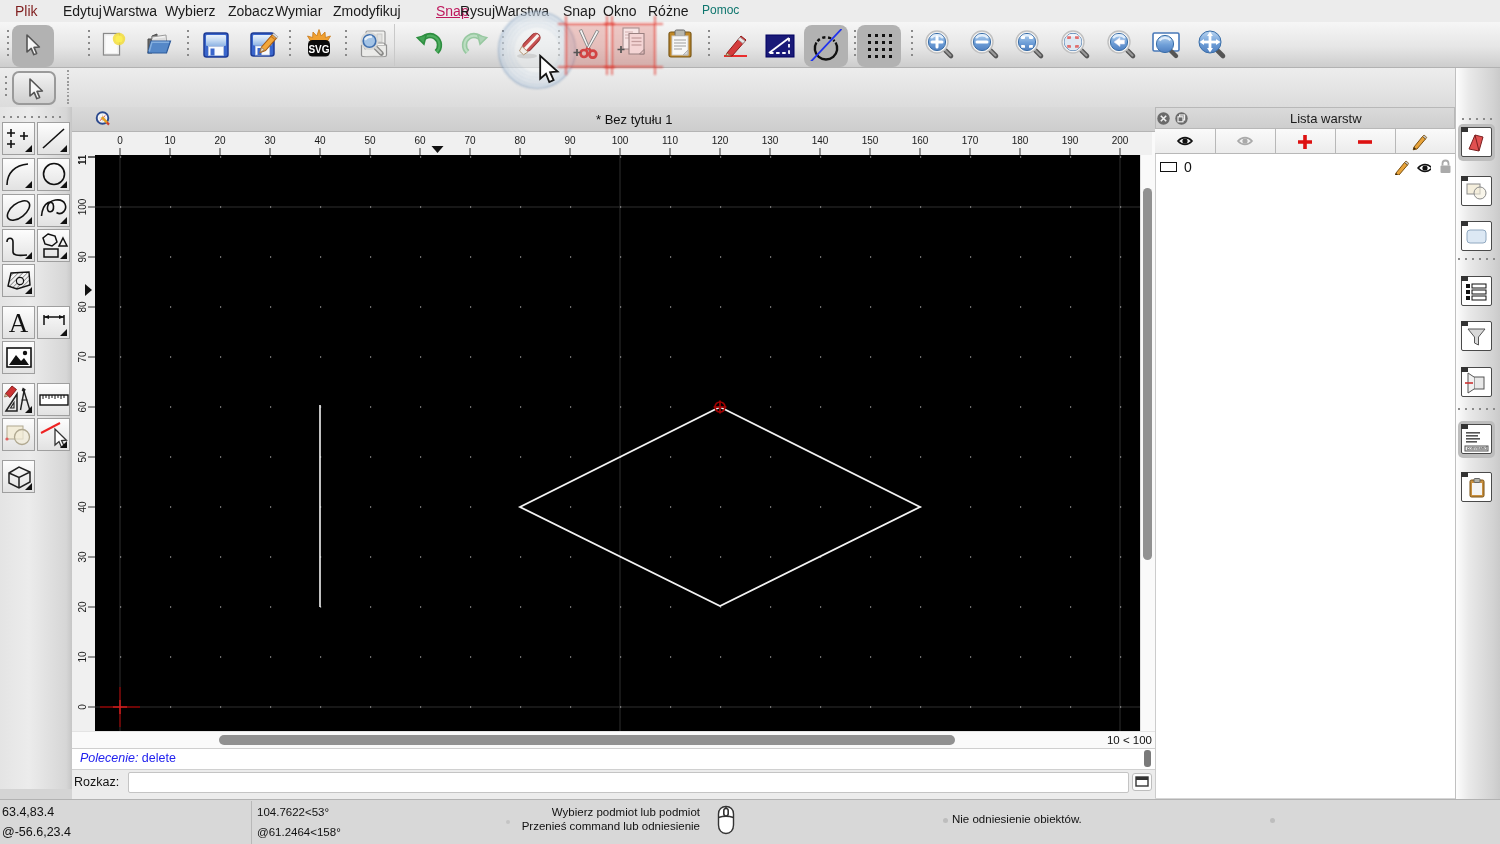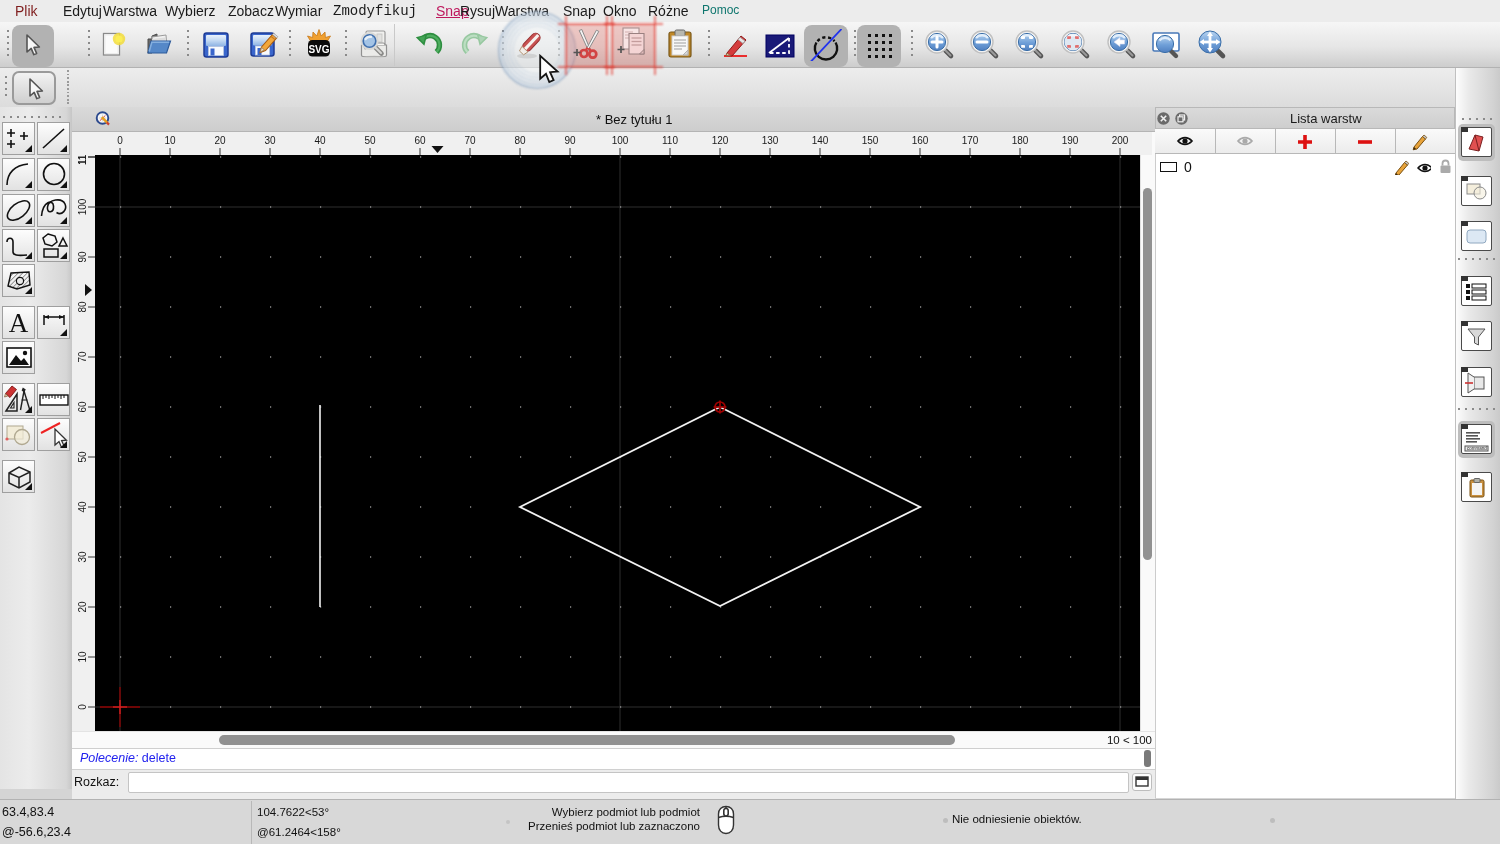--- a/index.html
+++ b/index.html
@@ -12,21 +12,21 @@
 </style></head>
 <body>
 
 <div class="a" style="left:0;top:0;width:1500px;height:22px;background:#ececec;"></div>
 <div class="a" style="left:15px;top:3px;font-size:14px;color:#7f1d1d;">Plik</div>
 <div class="a" style="left:51px;top:3px;font-size:14px;color:#1a1a1a;margin-left:12px;">Edytuj</div>
 <div class="a" style="left:103px;top:3px;font-size:14px;color:#1a1a1a;">Warstwa</div>
 <div class="a" style="left:165px;top:3px;font-size:14px;color:#1a1a1a;">Wybierz</div>
 <div class="a" style="left:228px;top:3px;font-size:14px;color:#1a1a1a;">Zobacz</div>
 <div class="a" style="left:275px;top:3px;font-size:14px;color:#1a1a1a;">Wymiar</div>
-<div class="a" style="left:333px;top:3px;font-size:14px;color:#1a1a1a;font-family:Liberation Mono, monospace;">Zmodyfikuj</div>
+<div class="a" style="left:333px;top:3px;font-size:14px;color:#1a1a1a;">Zmodyfikuj</div>
 <div class="a" style="left:436px;top:3px;font-size:14px;color:#be185d;text-decoration:underline;">Snap</div>
 <div class="a" style="left:460px;top:3px;font-size:14px;color:#1a1a1a;">Rysuj</div>
 <div class="a" style="left:495px;top:3px;font-size:14px;color:#1a1a1a;">Warstwa</div>
 <div class="a" style="left:563px;top:3px;font-size:14px;color:#1a1a1a;">Snap</div>
 <div class="a" style="left:603px;top:3px;font-size:14px;color:#1a1a1a;">Okno</div>
 <div class="a" style="left:648px;top:3px;font-size:14px;color:#1a1a1a;">Różne</div>
 <div class="a" style="left:702px;top:3px;font-size:12px;color:#0f766e;">Pomoc</div>
 <div class="a" style="left:0;top:22px;width:1500px;height:46px;background:linear-gradient(#f6f6f6,#e6e6e6 55%,#cdcdcd);border-bottom:1px solid #b2b2b2;"></div>
 <div class="tbtn pressed" style="left:12px;top:25px;width:42px;height:42px;border-radius:8px;"></div>
 <div class="tbtn pressed" style="left:804px;top:25px;width:44px;height:42px;border-radius:8px;"></div>
@@ -642,21 +642,21 @@
   </svg>
 <div class="a" style="left:0;top:789px;width:72px;height:55px;background:#d4d4d4;"></div>
 <div class="a" style="left:0;top:799px;width:1500px;height:45px;background:#d8d8d8;border-top:1px solid #b2b2b2;"></div>
 <div class="a" style="left:2px;top:805px;font-size:12.5px;color:#111;">63.4,83.4</div>
 <div class="a" style="left:2px;top:825px;font-size:12.5px;color:#111;">@-56.6,23.4</div>
 <div class="a" style="left:251px;top:801px;width:1px;height:43px;background:#b8b8b8;"></div>
 <div class="a" style="left:257px;top:806px;font-size:11.5px;color:#111;">104.7622&lt;53°</div>
 <div class="a" style="left:257px;top:826px;font-size:11.5px;color:#111;">@61.2464&lt;158°</div>
 <div class="a" style="left:499px;top:814px;width:1008px;height:0;"></div>
 <div class="a" style="left:420px;top:806px;width:280px;font-size:11.5px;color:#111;text-align:right;">Wybierz podmiot lub podmiot</div>
-<div class="a" style="left:420px;top:820px;width:280px;font-size:11.5px;color:#111;text-align:right;">Przenieś podmiot lub zaznaczono</div>
+<div class="a" style="left:420px;top:820px;width:280px;font-size:11.5px;color:#111;text-align:right;">Przenieś command lub odniesienie</div>
 <svg class="a" style="left:717px;top:805px;" width="18" height="31" viewBox="0 0 18 31">
     <path d="M9 1.5 C13.5 1.5 16.5 4.5 16.5 9 L16.5 20 C16.5 25 13.5 28.5 9 28.5 C4.5 28.5 1.5 25 1.5 20 L1.5 9 C1.5 4.5 4.5 1.5 9 1.5 Z" fill="#fff" stroke="#333" stroke-width="1.4"></path>
     <path d="M1.5 12.5 C6 11 12 11 16.5 12.5" fill="none" stroke="#333" stroke-width="1.6"></path>
     <rect x="6.8" y="3.5" width="4.4" height="7.5" rx="2.2" fill="#fff" stroke="#333" stroke-width="1.6"></rect>
     <line x1="9" y1="1.5" x2="9" y2="3.5" stroke="#333" stroke-width="1.6"></line>
   </svg>
 <div class="a" style="left:943px;top:818px;width:5px;height:5px;background:#bdbdbd;border-radius:50%;"></div>
 <div class="a" style="left:952px;top:813px;font-size:11.5px;color:#111;">Nie odniesienie obiektów.</div>
 <div class="a" style="left:1270px;top:818px;width:5px;height:5px;background:#bdbdbd;border-radius:50%;"></div>
 <div class="a" style="left:506px;top:820px;width:4px;height:4px;background:#c4c4c4;border-radius:50%;"></div>

